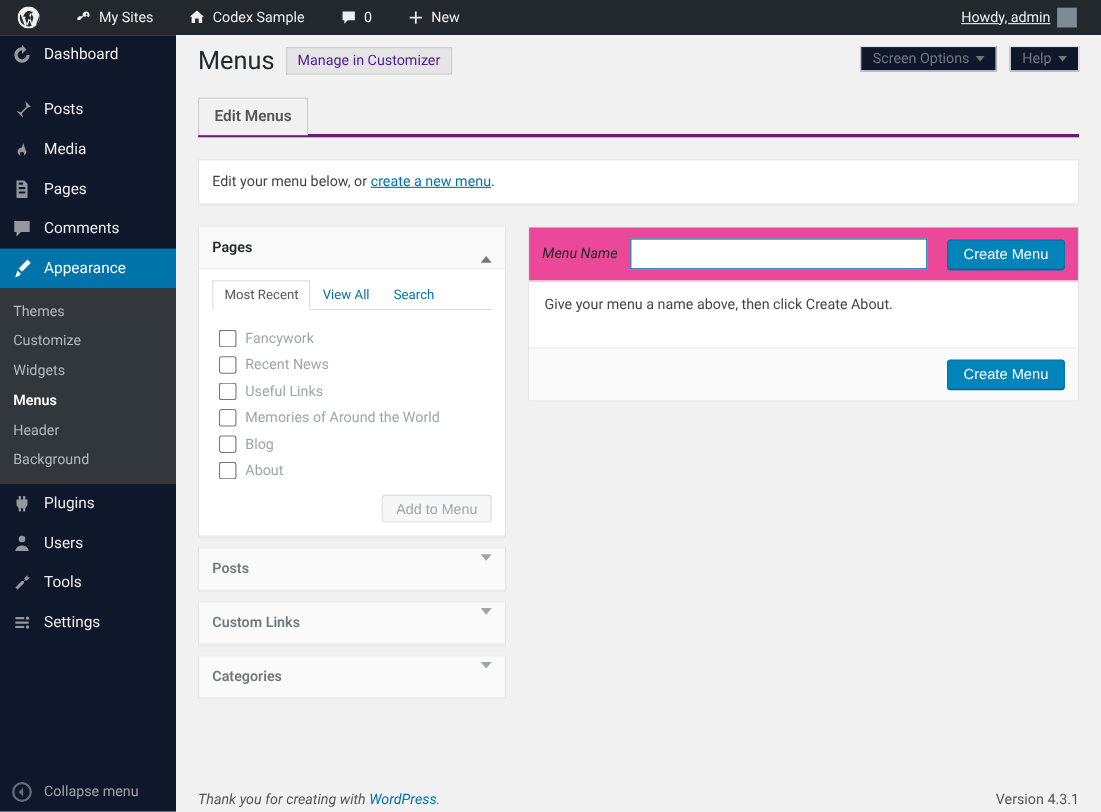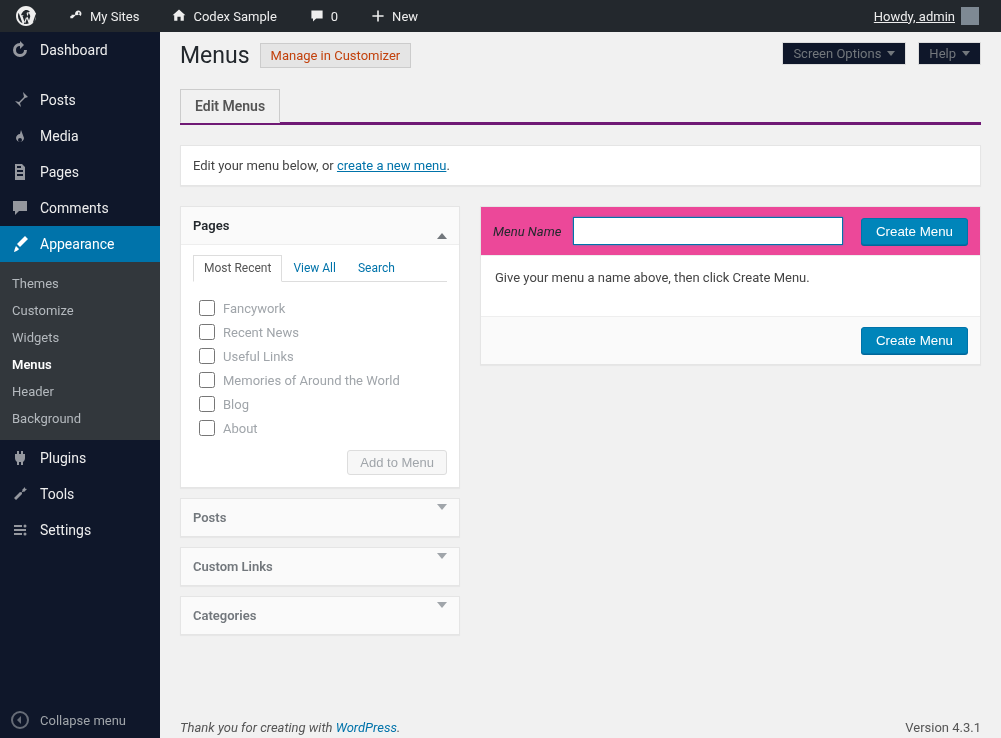--- a/index.html
+++ b/index.html
@@ -25,21 +25,21 @@
 .collapse-item { display: flex; align-items: center; gap: 10px; padding: 8px 10px; color: #a0a5aa; cursor: pointer; font-size: 13px; margin-top: auto; }
 
 
 .content { flex: 1; background: #f1f1f1; padding: 0; overflow: auto; position: relative; }
 .top-actions { position: absolute; top: 10px; right: 20px; display: flex; gap: 12px; }
 .screen-opt { background: #0f172a; border: 1px solid #ddd; padding: 3px 10px; font-size: 13px; color: #72777c; cursor: pointer; display: flex; align-items: center; gap: 6px; }
 .tri-down { width: 0; height: 0; border-left: 4px solid transparent; border-right: 4px solid transparent; border-top: 5px solid #72777c; }
 
 .page-header { padding: 10px 20px 0; display: flex; align-items: center; gap: 10px; }
 .page-title { font-size: 23px; font-weight: 400; color: #23282d; }
-.header-action { background: #e5e5e5; border: 1px solid #ccc; padding: 4px 10px; font-size: 13px; color: #c2410c; cursor: pointer; }
+.header-action { background: #e5e5e5; border: 1px solid #ccc; padding: 4px 10px; font-size: 13px; color: #4c1d95; cursor: pointer; }
 
 .nav-tabs { margin: 20px 20px 0; border-bottom: 3px solid #701a75; display: flex; }
 .nav-tab { border: 1px solid #ccc; border-bottom: none; background: #e5e5e5; padding: 8px 14px; font-size: 14px; color: #555; cursor: pointer; margin-bottom: -1px; }
 .nav-tab.active { background: #f1f1f1; border-bottom: 1px solid #f1f1f1; font-weight: 600; }
 
 .instruction-box { margin: 20px; background: #fff; border: 1px solid #e5e5e5; box-shadow: 0 1px 1px rgba(0,0,0,.04); padding: 12px; }
 .instruction-box a { color: #0073aa; text-decoration: underline; }
 
 .columns { display: flex; gap: 20px; padding: 0 20px 20px; align-items: flex-start; }
 .col-left { width: 280px; }
@@ -182,20 +182,29 @@
       <div class="submenu-item">Header</div>
       <div class="submenu-item">Background</div>
     </div>
     <div class="menu-item">
       <span class="menu-icon">
           <svg width="20" height="20" viewBox="0 0 20 20">
             <path d="M7 3v3H5v4c0 2 1 3 2 4v3h2v-3h2v3h2v-3c1-1 2-2 2-4V6h-2V3h-2v3H9V3z"></path>
           </svg>
         </span>
       <span>Plugins</span>
+    </div>
+    <div class="menu-item">
+      <span class="menu-icon">
+          <svg width="20" height="20" viewBox="0 0 20 20">
+            <circle cx="10" cy="6" r="3"></circle>
+            <path d="M4 17c0-3 3-5 6-5s6 2 6 5z"></path>
+          </svg>
+        </span>
+      <span>Users</span>
     </div>
     <div class="menu-item">
       <span class="menu-icon">
           <svg width="20" height="20" viewBox="0 0 20 20">
             <path d="M15 3a4 4 0 01-5 5l-6 6 2 2 6-6a4 4 0 015-5l-3 3-2-2z"></path>
           </svg>
         </span>
       <span>Tools</span>
     </div>
     <div class="menu-item">
@@ -313,21 +322,21 @@
       <div class="col-right">
         <div class="menu-settings">
           <div class="menu-header">
             <span class="menu-name-label">Menu Name</span>
             <input type="text" class="menu-name-input" style="">
             <div style="margin-left:auto">
               <button class="btn-primary">Create Menu</button>
             </div>
           </div>
           <div class="menu-body">
-            <span>Give your menu a name above, then click Create Menu.</span>
+            <span>Give your menu a name above, then click Create About.</span>
           </div>
           <div class="menu-footer">
             <button class="btn-primary">Create Menu</button>
           </div>
         </div>
       </div>
     </div>
 
     <div class="footer">
       <div>

